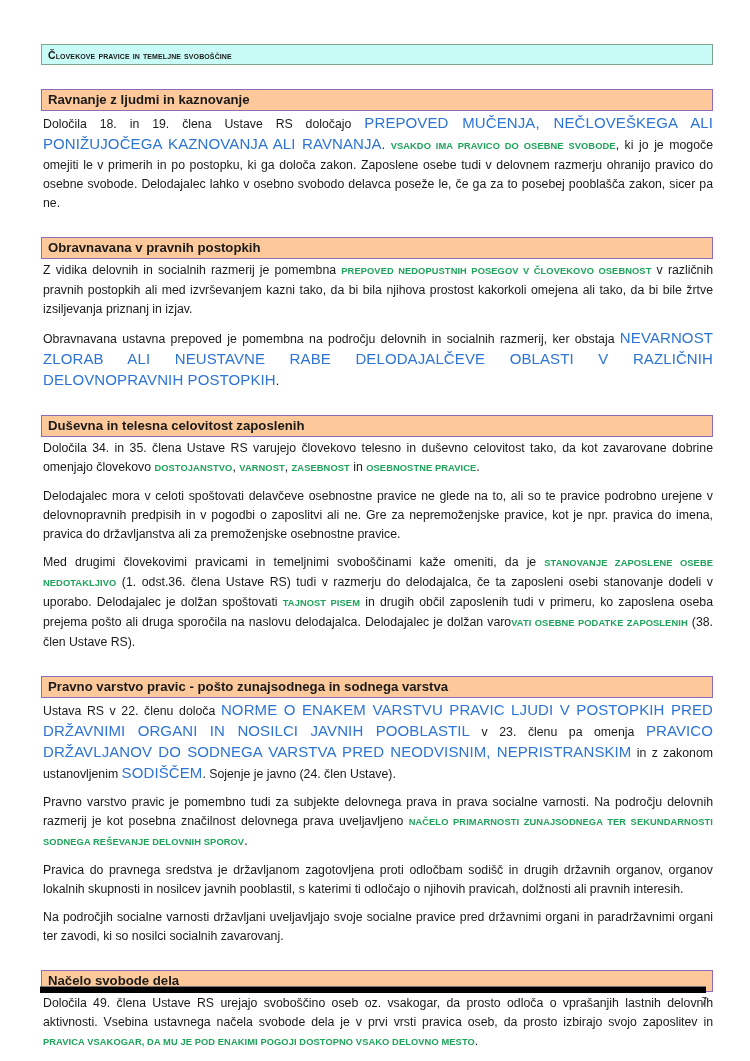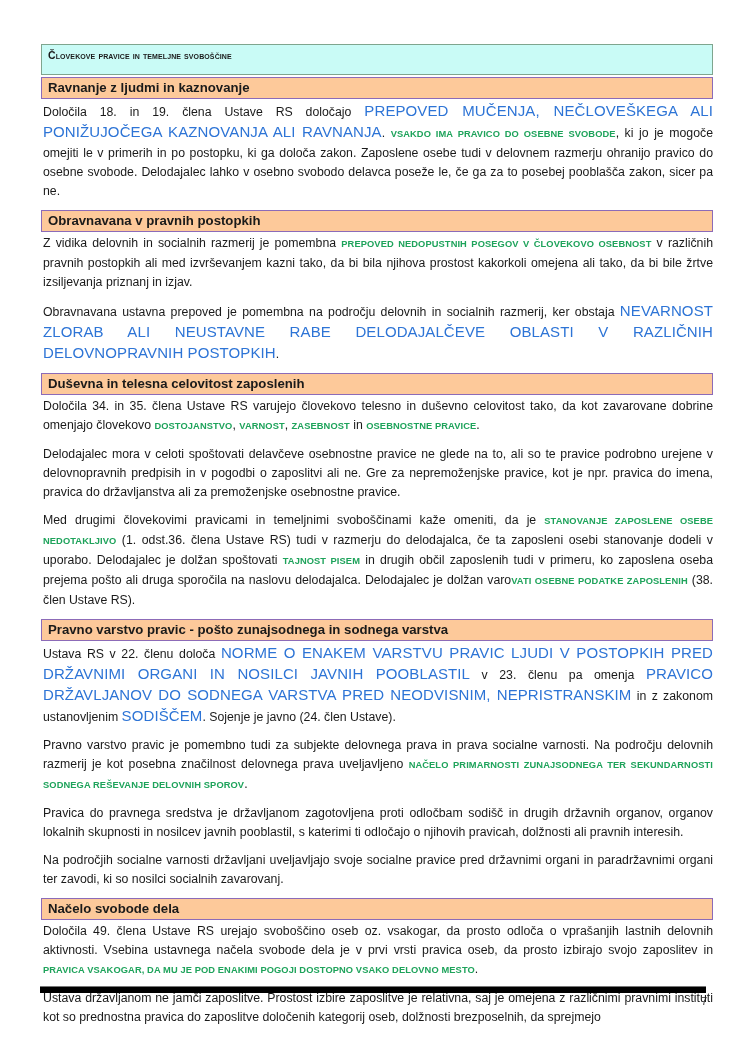--- a/index.html
+++ b/index.html
@@ -1,29 +1,29 @@
 <!DOCTYPE html>
 <html><head>
 <meta charset="utf-8">
 <style>
   html, body { margin: 0; padding: 0; background: #ffffff; }
   body { width: 750px; height: 1061px; position: relative; overflow: hidden;
          font-family: "Liberation Sans", sans-serif; color: #1a1a1a; }
   .page { position: absolute; left: 41px; top: 44px; width: 672px; }
   .chapter {
     background: #c9fbf6; border: 1px solid #7fa58e;
-    height: 31px; padding: 0 6px; box-sizing: border-box;
+    height: 21px; padding: 0 6px; box-sizing: border-box;
     font-size: 10.5px; font-weight: bold; line-height: 20px;
     font-variant: small-caps; letter-spacing: 0.1px;
   }
   .section-head {
     background: #fdc99a; border: 1px solid #8c6bb8;
     height: 22px; padding: 0 6px; box-sizing: border-box;
     font-size: 13.2px; font-weight: bold; line-height: 20px;
-    margin-top: 2px; margin-bottom: 2px;
+    margin-top: 24px; margin-bottom: 2px;
   }
   p.body {
     margin: 0 0 9px 2px; font-size: 12.3px; line-height: 19px;
     text-align: justify;
   }
   .kw-blue { color: #2d74d6; font-size: 15px; text-transform: uppercase; letter-spacing: 0.1px; }
   .kw-green { color: #1ea35b; font-size: 9.3px; text-transform: uppercase; font-weight: bold; letter-spacing: 0.1px; }
   .footer-rule { position: absolute; left: 40px; top: 986px; width: 666px; height: 6px;
                  background: #000; border-top: 1px solid #777; }
   .page-number { position: absolute; right: 43px; top: 996px; font-size: 10px; color: #222; }

